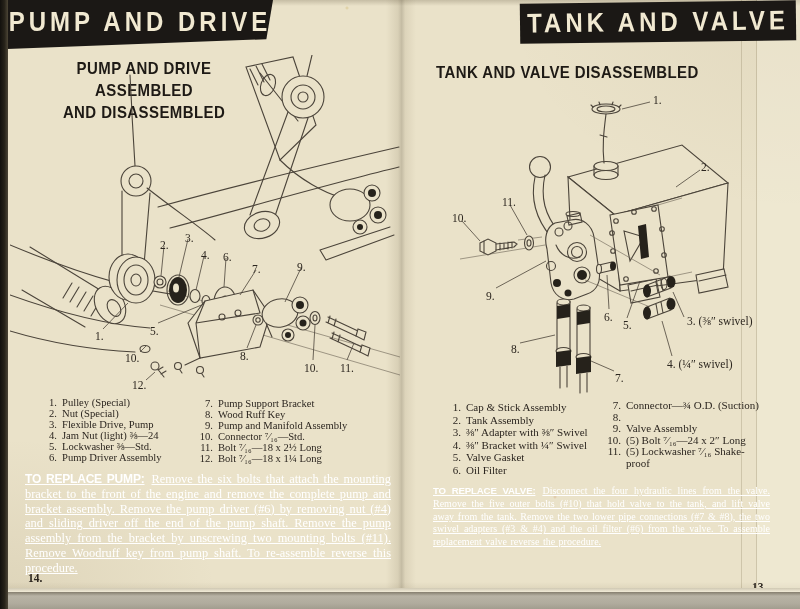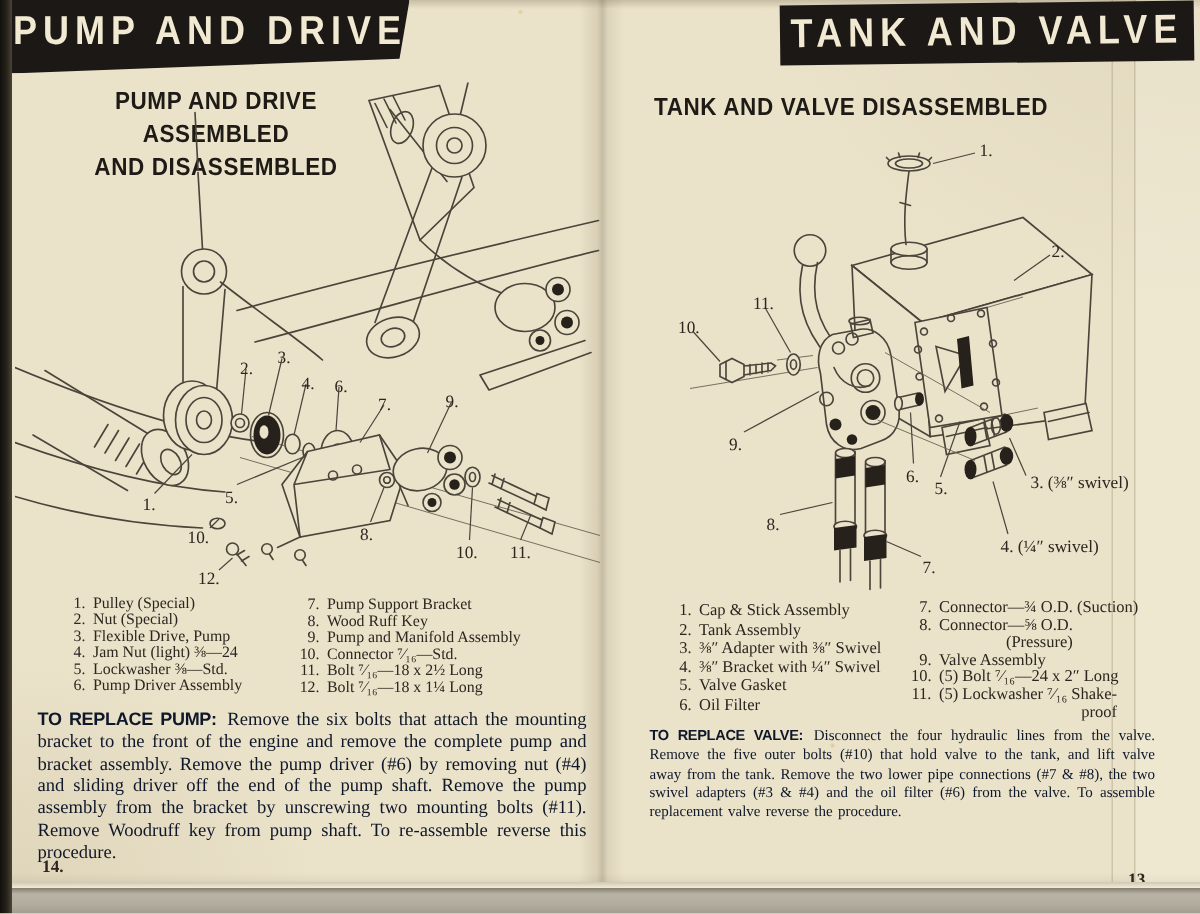--- a/index.html
+++ b/index.html
@@ -46,31 +46,31 @@
   svg .ln{stroke:#4b443a;stroke-width:1.1;fill:none;stroke-linecap:round;}
   svg .fillpaper{fill:#eae2c9;stroke:#4b443a;stroke-width:1.1;}
   svg .dark{fill:#26221b;stroke:none;}
   svg .thin{stroke:#6a6254;stroke-width:.6;fill:none;}
   svg .lead{stroke:#4b443a;stroke-width:.8;fill:none;}
   svg text{font-family:"Liberation Serif","DejaVu Serif",serif;font-size:11.5px;fill:#2c261f;}
   
   .parts{position:absolute;color:#2c2620;}
   .prow{display:flex;}
   .pn{text-align:right;flex:none;margin-right:5px;}
-  .pt{white-space:pre-line;text-align:right;}
+  .pt{white-space:pre-line;}
   #parts-l1{left:40px;top:398px;font-size:10.6px;line-height:10.9px;}
   #parts-l1 .pn{width:17px;}
   #parts-l2{left:192px;top:398px;font-size:10.6px;line-height:11px;}
   #parts-l2 .pn{width:21px;}
   #parts-r1{left:446px;top:401px;font-size:11px;line-height:12.6px;}
   #parts-r1 .pn{width:15px;}
   #parts-r2{left:596px;top:400px;font-size:11px;line-height:11.6px;width:180px;}
   #parts-r2 .pn{width:25px;}
   
-  .para{position:absolute;color:#0f172a;text-align:justify;word-spacing:1px;}
+  .para{position:absolute;color:#ffffff;text-align:justify;word-spacing:1px;text-decoration:underline;}
   #para-left{left:25px;top:472px;width:366px;font-size:12.4px;line-height:14.8px;}
   #para-right{left:433px;top:485px;width:337px;font-size:10px;line-height:12.8px;}
   .rh{font-family:"Liberation Sans","DejaVu Sans",sans-serif;font-weight:700;margin-right:7px;
       font-size:.97em;letter-spacing:-.2px;}
   #see-note{padding-left:21px;margin-top:1px;}
   .pageno{position:absolute;font-size:11.5px;font-weight:700;color:#2b251e;}
   #pg-left{left:28px;top:572px;}
   #pg-right{left:752px;top:581px;}
 </style>
 </head>
@@ -409,22 +409,20 @@
         <span class="pt">Oil Filter</span>
       </div>
   </div>
   <div id="parts-r2" class="parts">
     <div class="prow">
         <span class="pn">7.</span>
         <span class="pt">Connector—¾ O.D. (Suction)</span>
       </div>
     <div class="prow">
         <span class="pn">8.</span>
-        <span class="pt">Connector—⅝ O.D.
-(Pressure)</span>
       </div>
     <div class="prow">
         <span class="pn">9.</span>
         <span class="pt">Valve Assembly</span>
       </div>
     <div class="prow">
         <span class="pn">10.</span>
         <span class="pt">(5) Bolt ⁷⁄₁₆—24 x 2″ Long</span>
       </div>
     <div class="prow">

